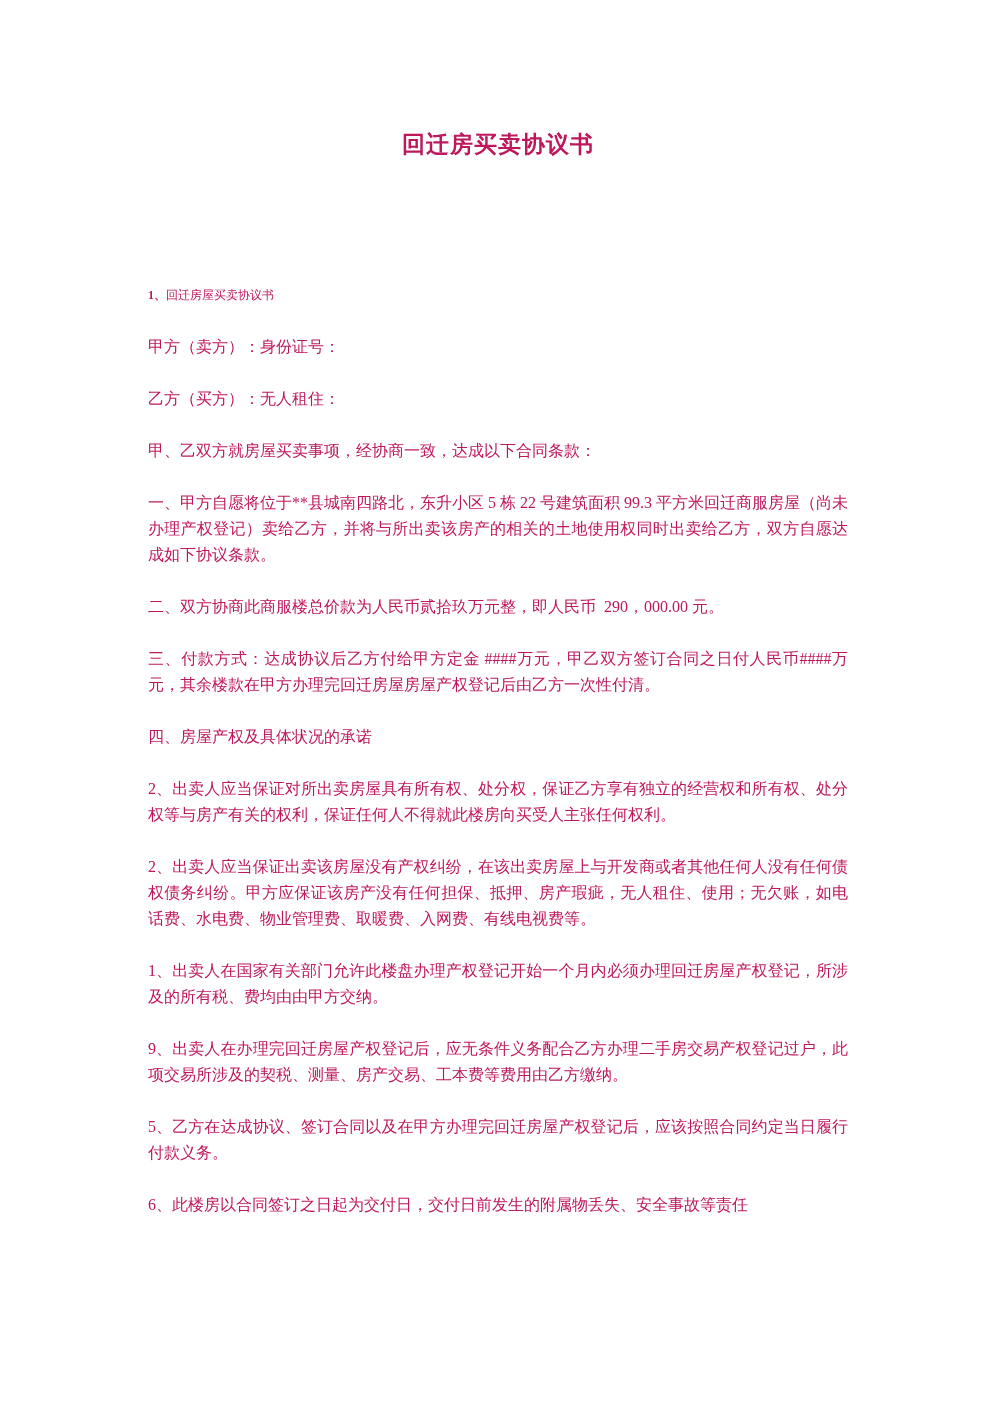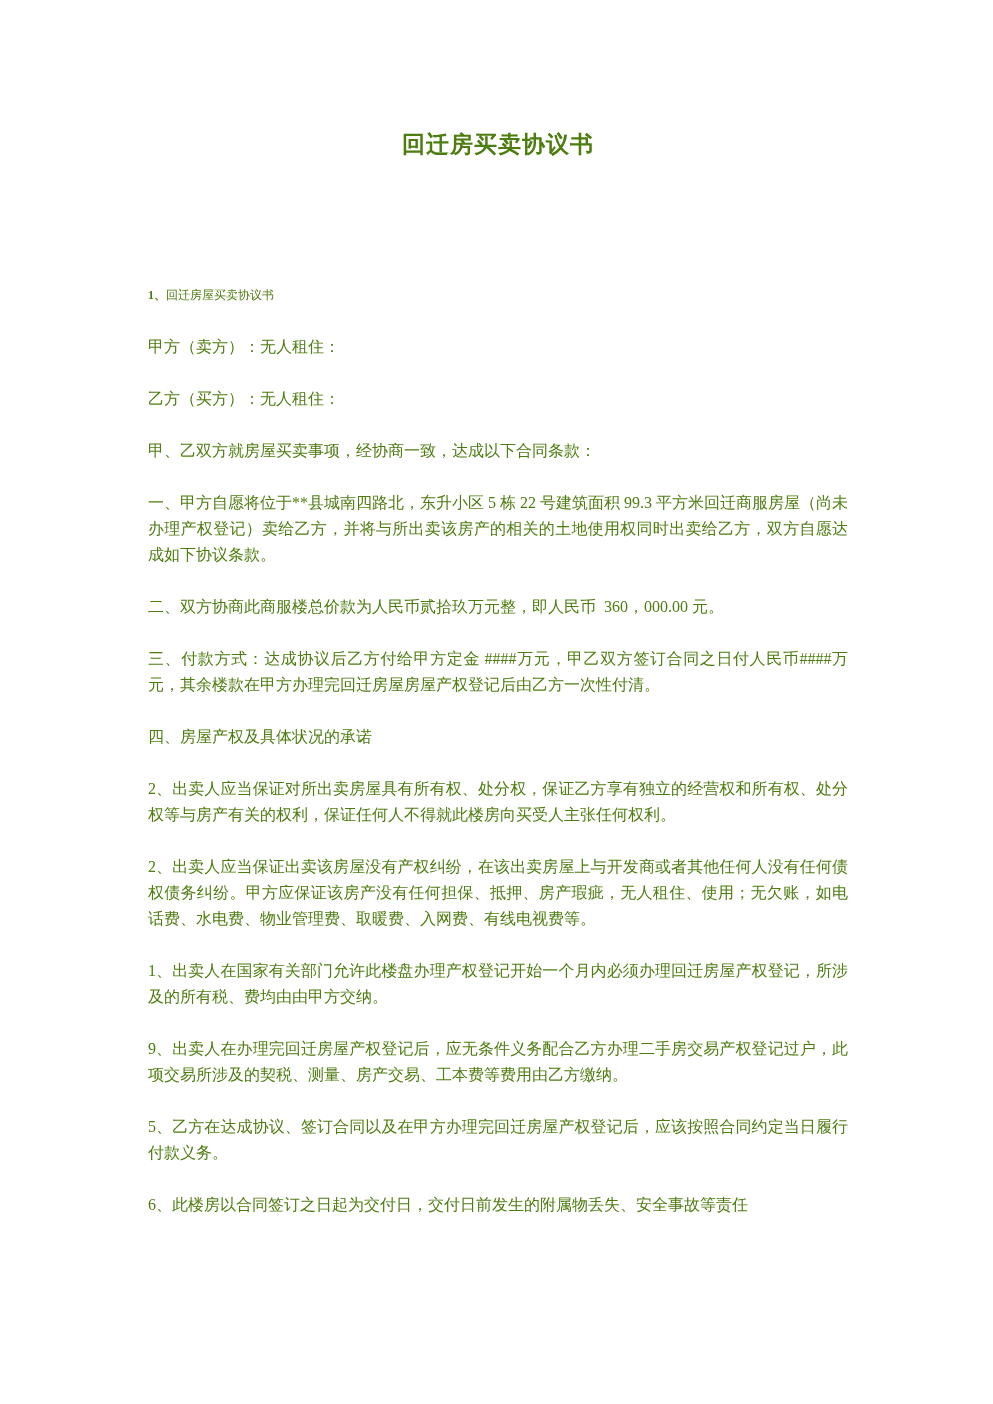--- a/index.html
+++ b/index.html
@@ -7,21 +7,21 @@
       padding: 0;
       background: #ffffff;
     }
     .page {
       position: relative;
       width: 993px;
       height: 1404px;
       background: #ffffff;
       overflow: hidden;
       font-family: "Liberation Serif", "DejaVu Serif", serif;
-      color: #4d7c0f;
+      color: #be185d;
     }
     .content {
       box-sizing: border-box;
       width: 993px;
       padding: 131px 145px 0 148px;
     }
     .doc-title {
       margin: 0;
       text-align: center;
       font-size: 23px;
@@ -52,29 +52,29 @@
 </head>
 <body>
 
 <div class="page">
   <div class="content">
 
     <h1 class="doc-title">回迁房买卖协议书</h1>
 
     <p class="subtitle"><span class="num">1、</span><span>回迁房屋买卖协议书</span></p>
 
-    <p class="body-par">甲方（卖方）：无人租住：</p>
+    <p class="body-par">甲方（卖方）：身份证号：</p>
 
     <p class="body-par">乙方（买方）：无人租住：</p>
 
     <p class="body-par">甲、乙双方就房屋买卖事项，经协商一致，达成以下合同条款：</p>
 
     <p class="body-par">一、甲方自愿将位于**县城南四路北，东升小区 5 栋 22 号建筑面积 99.3 平方米回迁商服房屋（尚未办理产权登记）卖给乙方，并将与所出卖该房产的相关的土地使用权同时出卖给乙方，双方自愿达成如下协议条款。</p>
 
-    <p class="body-par">二、双方协商此商服楼总价款为人民币贰拾玖万元整，即人民币  360，000.00 元。</p>
+    <p class="body-par">二、双方协商此商服楼总价款为人民币贰拾玖万元整，即人民币  290，000.00 元。</p>
 
     <p class="body-par">三、付款方式：达成协议后乙方付给甲方定金 ####万元，甲乙双方签订合同之日付人民币####万元，其余楼款在甲方办理完回迁房屋房屋产权登记后由乙方一次性付清。</p>
 
     <p class="body-par">四、房屋产权及具体状况的承诺</p>
 
     <p class="body-par">2、出卖人应当保证对所出卖房屋具有所有权、处分权，保证乙方享有独立的经营权和所有权、处分权等与房产有关的权利，保证任何人不得就此楼房向买受人主张任何权利。</p>
 
     <p class="body-par">2、出卖人应当保证出卖该房屋没有产权纠纷，在该出卖房屋上与开发商或者其他任何人没有任何债权债务纠纷。甲方应保证该房产没有任何担保、抵押、房产瑕疵，无人租住、使用；无欠账，如电话费、水电费、物业管理费、取暖费、入网费、有线电视费等。</p>
 
     <p class="body-par">1、出卖人在国家有关部门允许此楼盘办理产权登记开始一个月内必须办理回迁房屋产权登记，所涉及的所有税、费均由由甲方交纳。</p>

